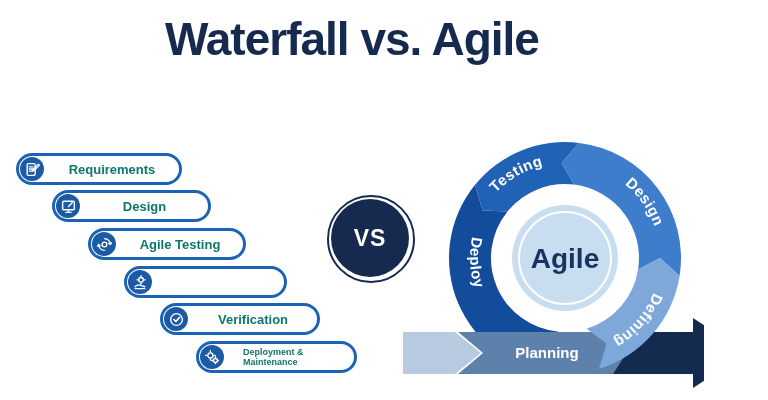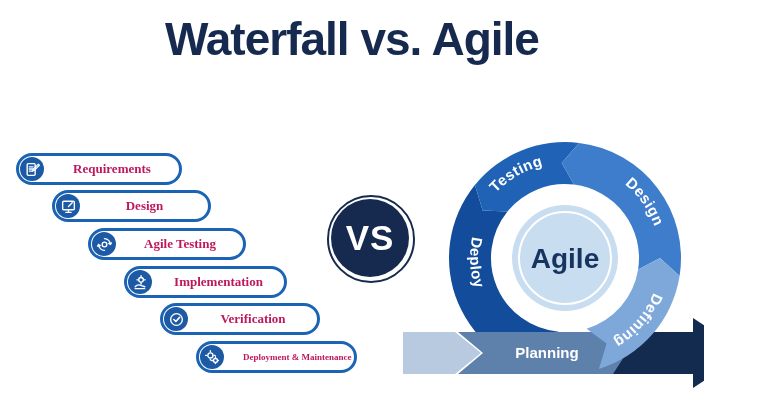--- a/index.html
+++ b/index.html
@@ -9,29 +9,29 @@
   .title{position:absolute;left:0;top:12px;width:100%;text-align:center;
          font-size:46px;font-weight:bold;letter-spacing:-1px;color:#152a4e;}
 
   
   .pill{position:absolute;height:32px;background:#fff;border:3px solid #1b64b5;
         border-radius:19px;box-sizing:border-box;display:flex;align-items:center;}
   .pill .circ{position:absolute;left:1px;top:1px;width:24px;height:24px;border-radius:50%;
         background:#1d5aa6;display:flex;align-items:center;justify-content:center;}
   .pill .circ svg{width:17px;height:17px;stroke:#fff;fill:none;stroke-width:1.3;
         stroke-linecap:round;stroke-linejoin:round;}
-  .pill .lbl{flex:1;text-align:center;padding-left:26px;font-size:13px;font-weight:bold;color:#be185d;font-family:Liberation Serif, serif;}
+  .pill .lbl{flex:1;text-align:center;padding-left:26px;font-size:13px;font-weight:bold;color:#0f766e;}
   .pill .lbl.small{font-size:9px;line-height:1.15;text-align:left;padding-left:44px;}
 
   
   .vs{position:absolute;left:327px;top:195px;width:90px;height:90px;}
   .vs .ring{position:absolute;left:0;top:0;width:84px;height:84px;border:2px solid #152a4e;border-radius:50%;}
   .vs .fill{position:absolute;left:4px;top:4px;width:78px;height:78px;border-radius:50%;
             background:#152a4e;display:flex;align-items:center;justify-content:center;
-            color:#fff;font-size:35px;font-weight:bold;letter-spacing:1px;}
+            color:#fff;font-size:23px;font-weight:bold;letter-spacing:1px;}
 
   .agile-svg{position:absolute;left:395px;top:128px;}
 
   .seg-testing{fill:#2063b6;}
   .seg-design{fill:#3e7dcb;}
   .seg-deploy{fill:#124c9a;}
   .seg-defining{fill:#7ea8da;}
   .band-planning{fill:#5e81ab;}
   .band-tail{fill:#b7cadf;}
   .big-arrow{fill:#132b4e;}
@@ -83,21 +83,20 @@
 
   <div class="pill" style="left:124px;top:266px;width:163px;">
     <span class="circ">
       <svg viewBox="0 0 16 16">
           <circle cx="8.5" cy="5.5" r="2.2"></circle>
           <path d="M8.5 2.6v-1M8.5 8.4v1M5.6 5.5h-1M11.4 5.5h1"></path>
           <path d="M3 12c2-2.5 4-2 6-1l3 1"></path>
           <path d="M3 13.8h9"></path>
         </svg>
     </span>
-    <span class="lbl">Implementation</span>
   </div>
 
   <div class="pill" style="left:160px;top:303px;width:160px;">
     <span class="circ">
       <svg viewBox="0 0 16 16">
           <circle cx="8" cy="8" r="5.5"></circle>
           <path d="M5.5 8l1.9 1.9L10.9 6" stroke-width="1.5"></path>
         </svg>
     </span>
     <span class="lbl">Verification</span>

